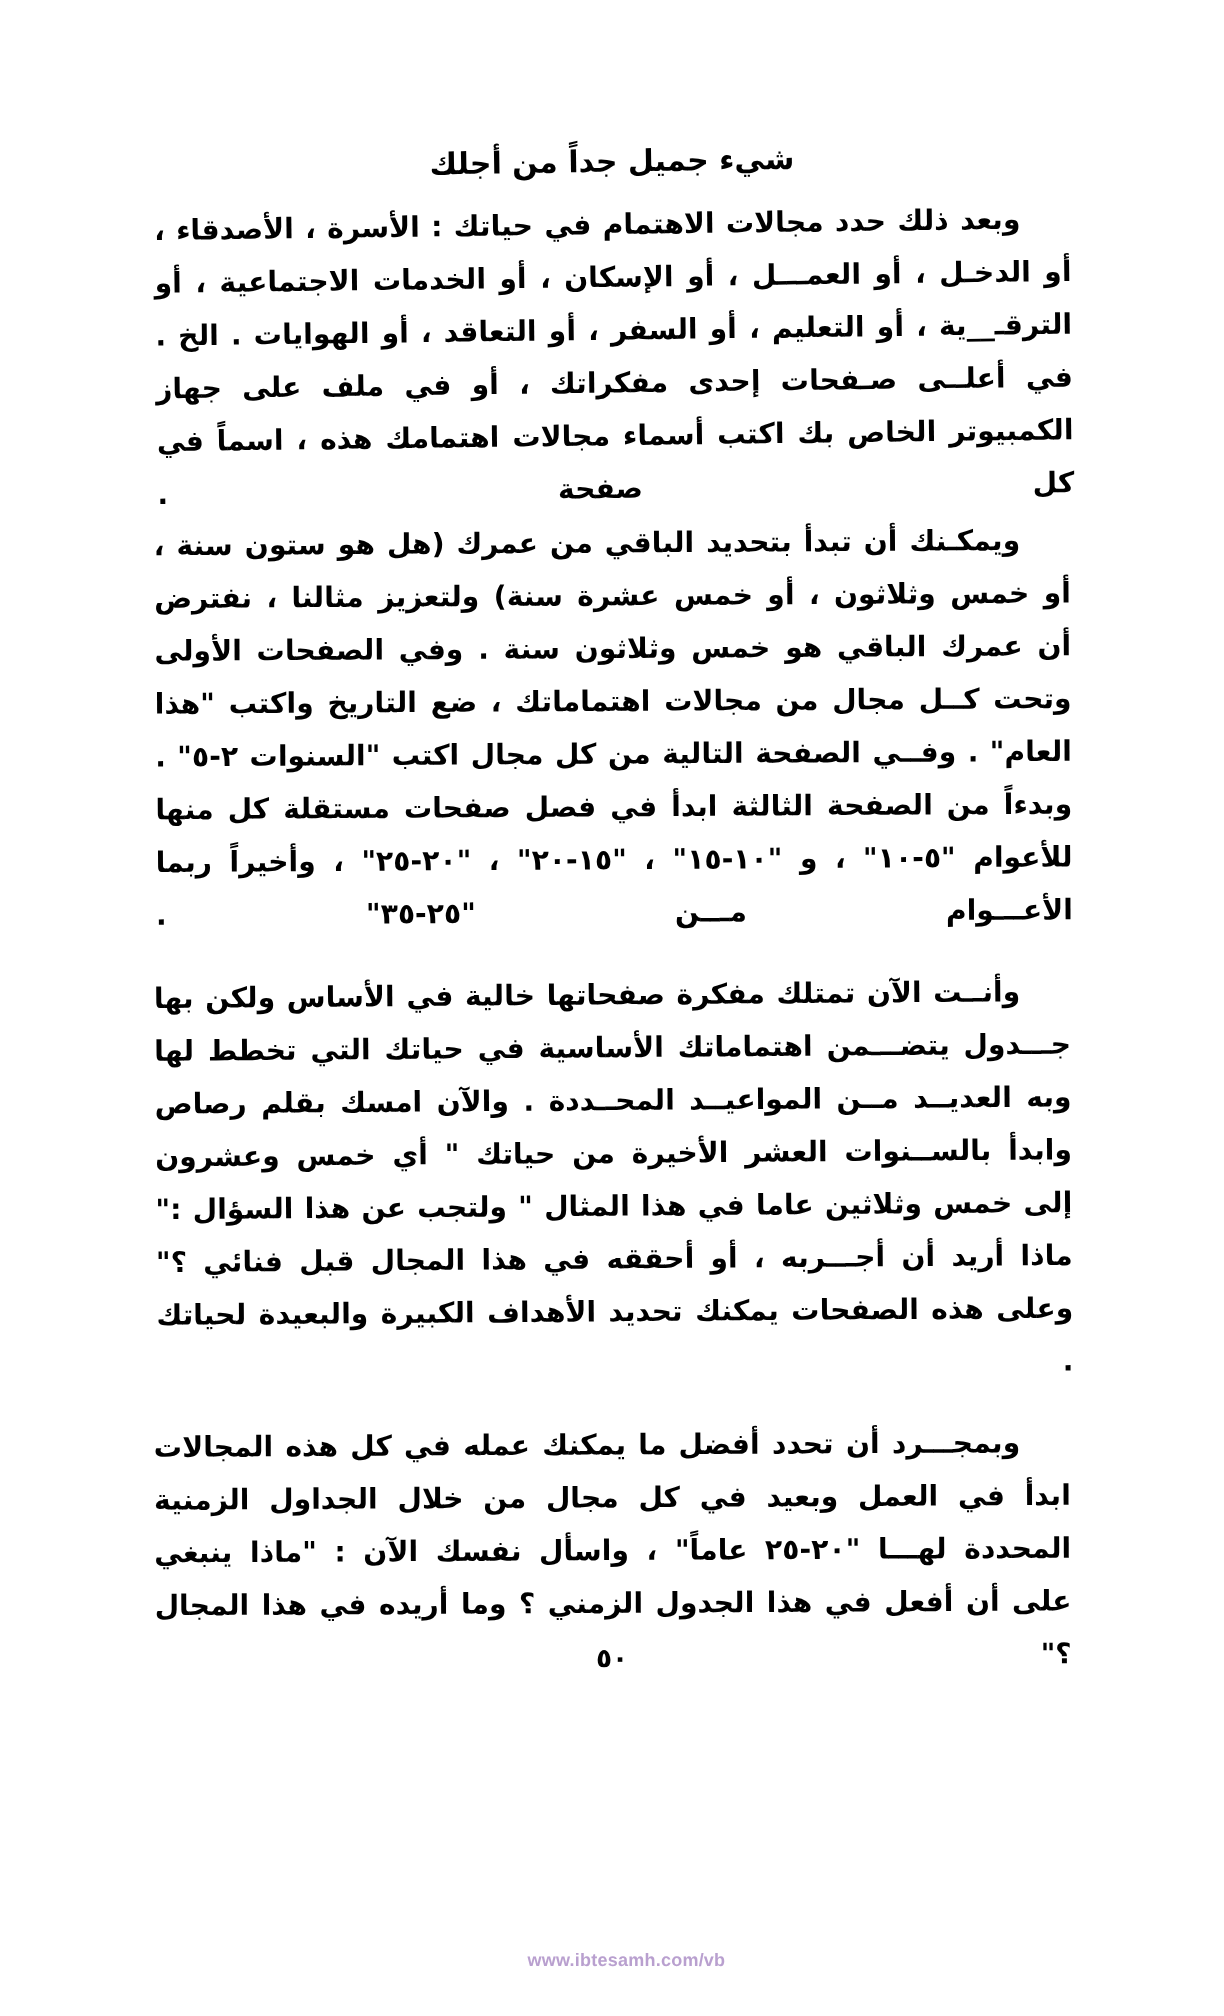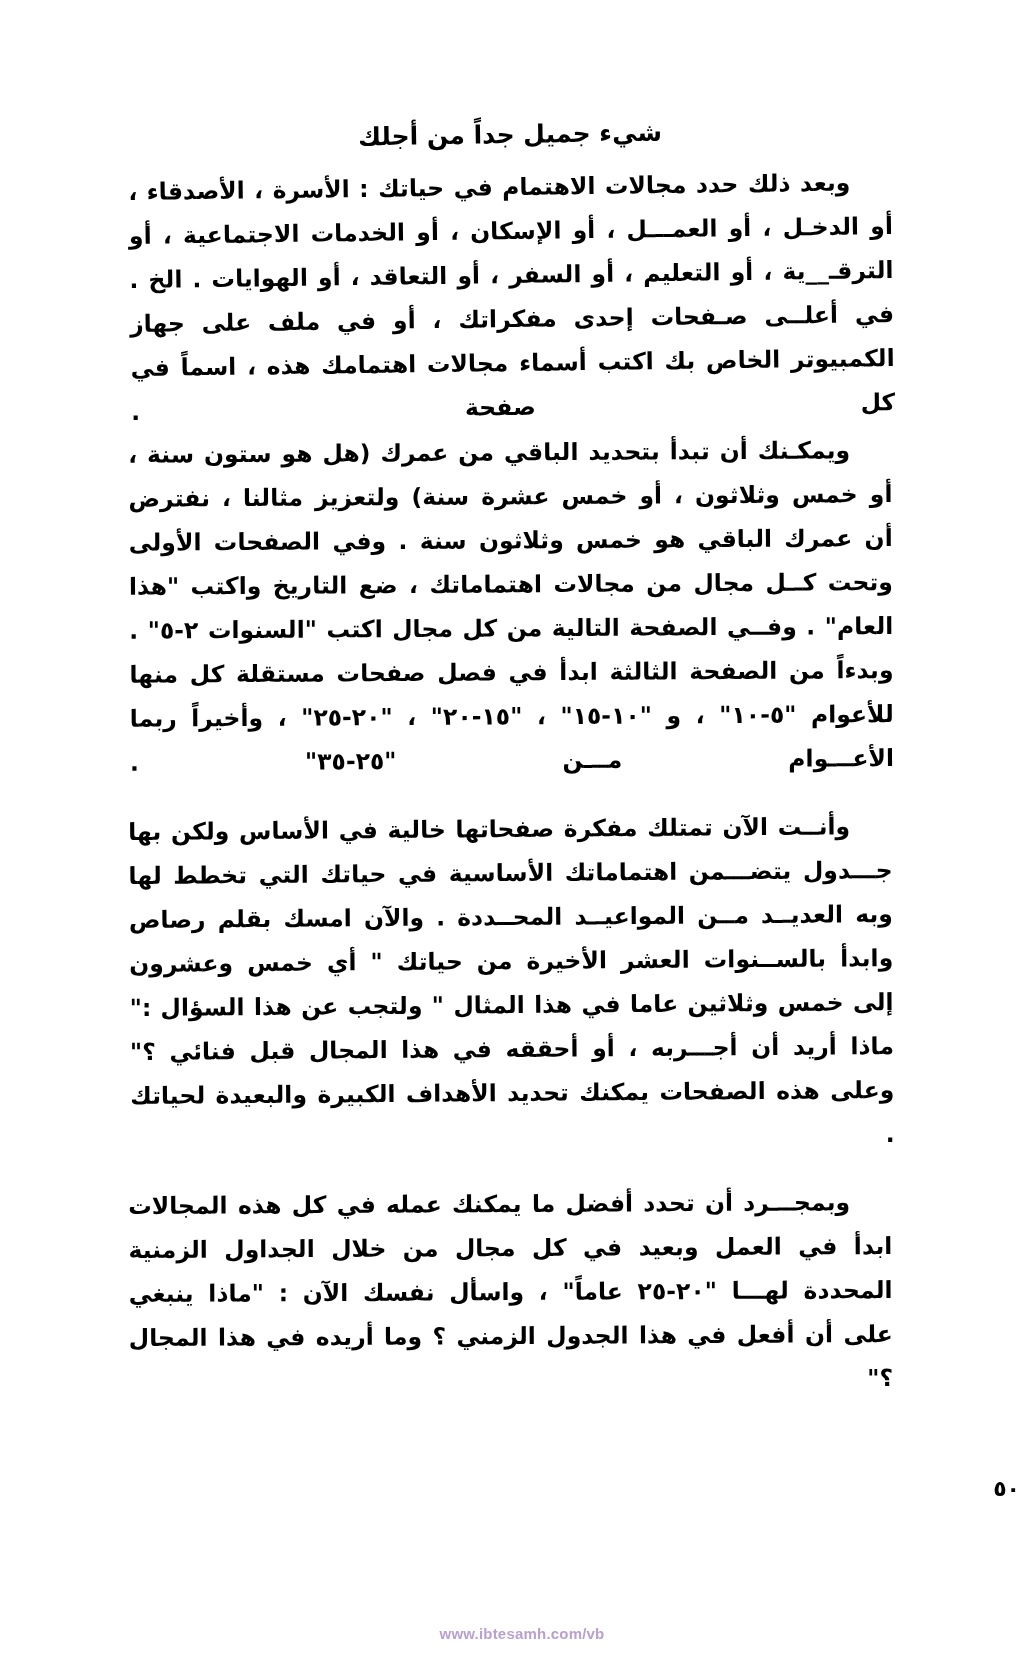--- a/index.html
+++ b/index.html
@@ -62,21 +62,22 @@
   .skew-c { transform: rotate(-0.45deg); transform-origin: 100% 0; }
   .skew-d { transform: rotate(-0.3deg);  transform-origin: 100% 0; }
 
   .block-gap { height: 20px; }
 
   
   .folio {
     position: absolute;
     left: 0;
     right: 0;
-    top: 1476px;
+    top: 1370px;
+    text-align: center;
     font-size: 22px;
     font-weight: 600;
     letter-spacing: 1px;
   }
 
   
   .watermark {
     position: absolute;
     left: 0;
     right: 0;

